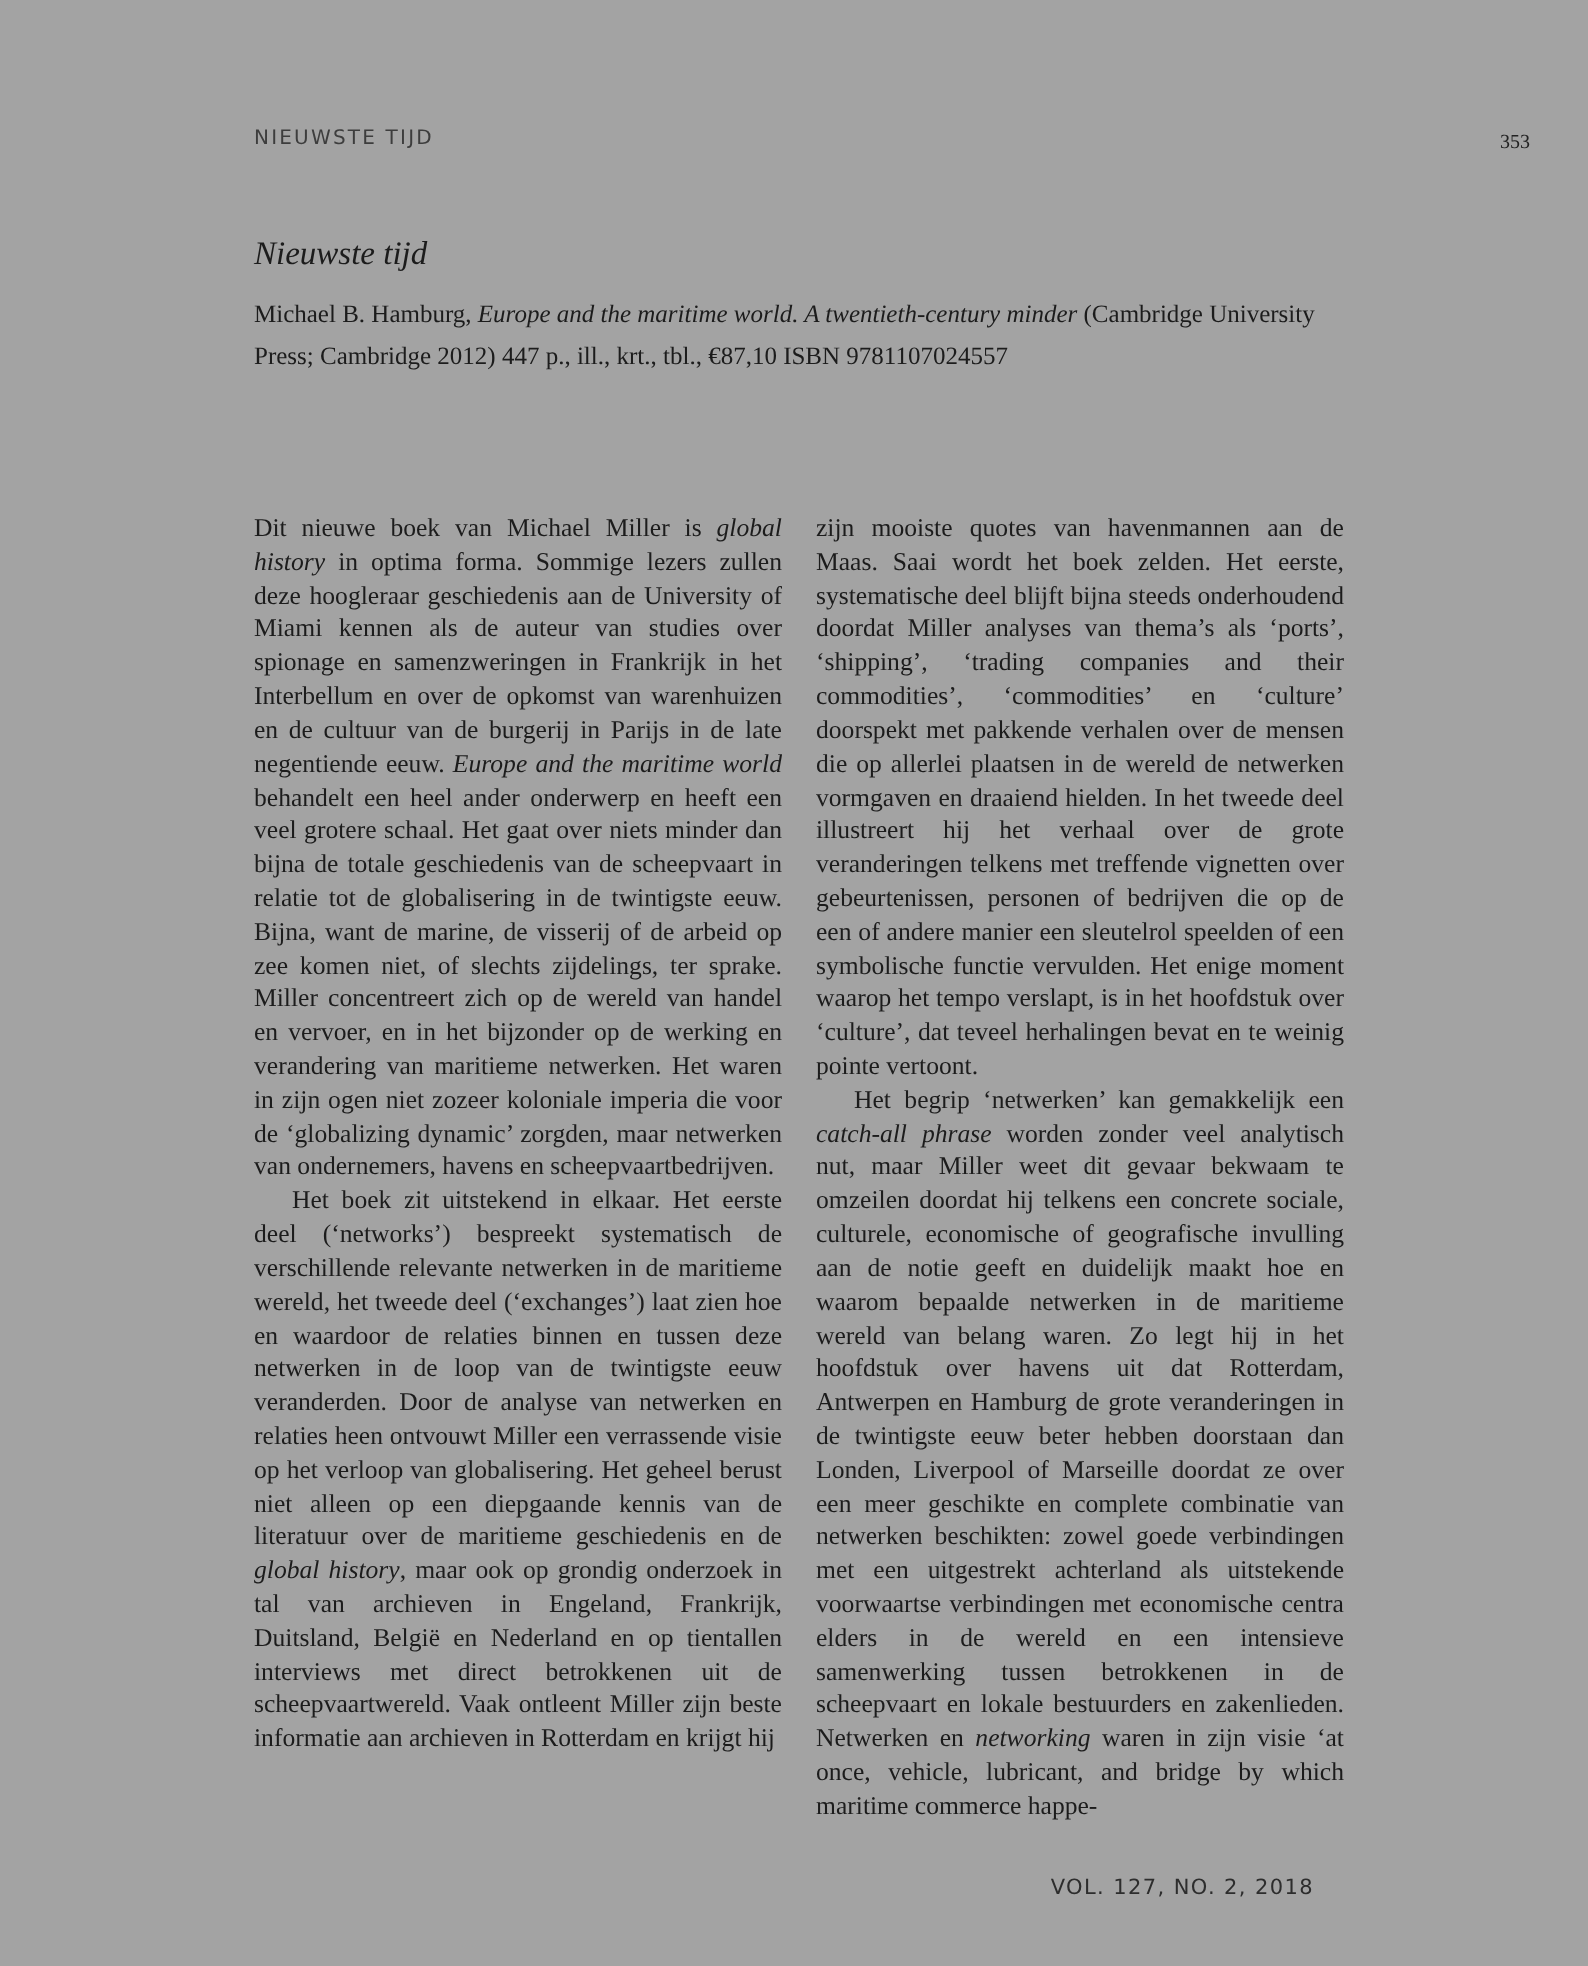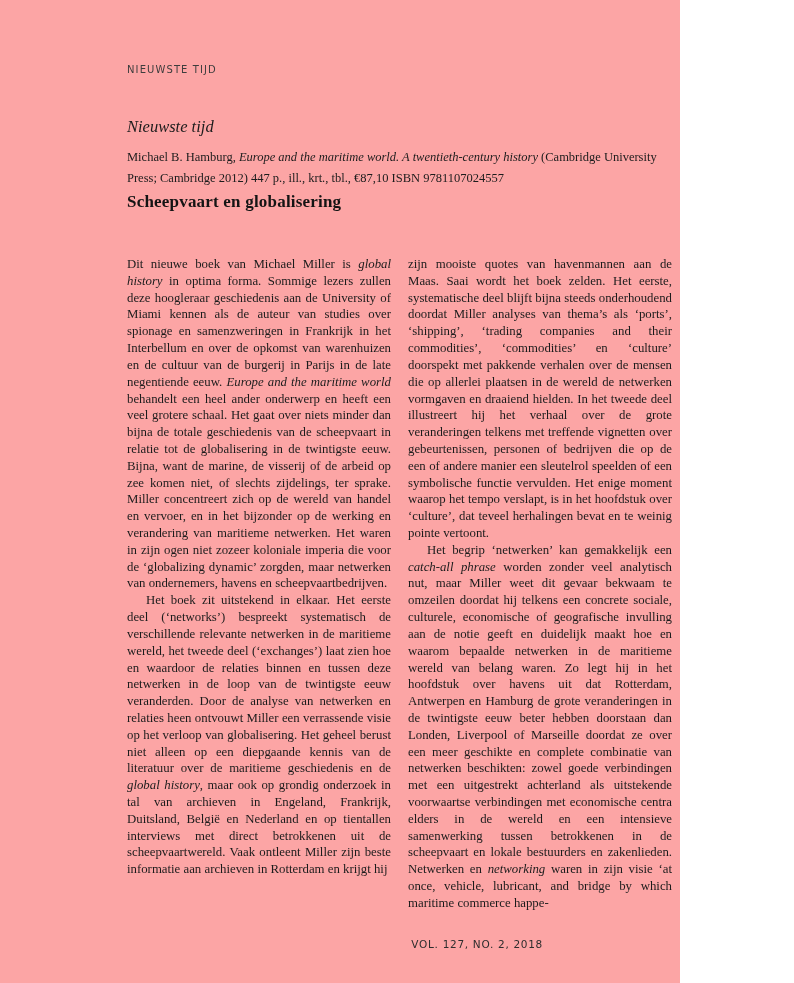--- a/index.html
+++ b/index.html
@@ -1,20 +1,20 @@
 <!DOCTYPE html>
 <html><head>
 <meta charset="utf-8">
 <style>
   html, body { margin: 0; padding: 0; background: #ffffff; }
   .page {
     position: relative;
-    width: 680px;
+    width: 794px;
     height: 983px;
-    background: #fca5a5;
+    background: #a3a3a3;
     overflow: hidden;
     color: #1c1c1c;
     font-family: "Liberation Serif", serif;
   }
   .running-header {
     position: absolute;
     left: 127px; top: 64px;
     font-family: "DejaVu Sans", sans-serif;
     font-size: 10px;
     letter-spacing: 1.1px;
@@ -81,22 +81,21 @@
     color: #2d2d2d;
   }
 </style>
 </head>
 <body>
 
 <div class="page">
   <div class="running-header">NIEUWSTE TIJD</div>
   <div class="page-number">353</div>
   <div class="section-title">Nieuwste tijd</div>
-  <div class="citation"><span>Michael B. Hamburg, </span><span class="it">Europe and the maritime world. A twentieth-century history</span><span> (Cambridge University Press; Cambridge 2012) 447 p., ill., krt., tbl., €87,10 ISBN 9781107024557</span></div>
-  <h1 class="article-title" style="margin:0;">Scheepvaart en globalisering</h1>
+  <div class="citation"><span>Michael B. Hamburg, </span><span class="it">Europe and the maritime world. A twentieth-century minder</span><span> (Cambridge University Press; Cambridge 2012) 447 p., ill., krt., tbl., €87,10 ISBN 9781107024557</span></div>
   <div class="columns">
     <div class="col">
         <p class="para"><span>Dit nieuwe boek van Michael Miller is </span><span class="it">global history</span><span> in optima forma. Sommige lezers zullen deze hoogleraar geschiedenis aan de University of Miami kennen als de auteur van studies over spionage en samenzweringen in Frankrijk in het Interbellum en over de opkomst van warenhuizen en de cultuur van de burgerij in Parijs in de late negentiende eeuw. </span><span class="it">Europe and the maritime world</span><span> behandelt een heel ander onderwerp en heeft een veel grotere schaal. Het gaat over niets minder dan bijna de totale geschiedenis van de scheepvaart in relatie tot de globalisering in de twintigste eeuw. Bijna, want de marine, de visserij of de arbeid op zee komen niet, of slechts zijdelings, ter sprake. Miller concentreert zich op de wereld van handel en vervoer, en in het bijzonder op de werking en verandering van maritieme netwerken. Het waren in zijn ogen niet zozeer koloniale imperia die voor de ‘globalizing dynamic’ zorgden, maar netwerken van ondernemers, havens en scheepvaartbedrijven.</span></p>
         <p class="para indent"><span>Het boek zit uitstekend in elkaar. Het eerste deel (‘networks’) bespreekt systematisch de verschillende relevante netwerken in de maritieme wereld, het tweede deel (‘exchanges’) laat zien hoe en waardoor de relaties binnen en tussen deze netwerken in de loop van de twintigste eeuw veranderden. Door de analyse van netwerken en relaties heen ontvouwt Miller een verrassende visie op het verloop van globalisering. Het geheel berust niet alleen op een diepgaande kennis van de literatuur over de maritieme geschiedenis en de </span><span class="it">global history</span><span>, maar ook op grondig onderzoek in tal van archieven in Engeland, Frankrijk, Duitsland, België en Nederland en op tientallen interviews met direct betrokkenen uit de scheepvaartwereld. Vaak ontleent Miller zijn beste informatie aan archieven in Rotterdam en krijgt hij</span></p>
       </div>
     <div class="col">
         <p class="para"><span>zijn mooiste quotes van havenmannen aan de Maas. Saai wordt het boek zelden. Het eerste, systematische deel blijft bijna steeds onderhoudend doordat Miller analyses van thema’s als ‘ports’, ‘shipping’, ‘trading companies and their commodities’, ‘commodities’ en ‘culture’ doorspekt met pakkende verhalen over de mensen die op allerlei plaatsen in de wereld de netwerken vormgaven en draaiend hielden. In het tweede deel illustreert hij het verhaal over de grote veranderingen telkens met treffende vignetten over gebeurtenissen, personen of bedrijven die op de een of andere manier een sleutelrol speelden of een symbolische functie vervulden. Het enige moment waarop het tempo verslapt, is in het hoofdstuk over ‘culture’, dat teveel herhalingen bevat en te weinig pointe vertoont.</span></p>
         <p class="para indent"><span>Het begrip ‘netwerken’ kan gemakkelijk een </span><span class="it">catch-all phrase</span><span> worden zonder veel analytisch nut, maar Miller weet dit gevaar bekwaam te omzeilen doordat hij telkens een concrete sociale, culturele, economische of geografische invulling aan de notie geeft en duidelijk maakt hoe en waarom bepaalde netwerken in de maritieme wereld van belang waren. Zo legt hij in het hoofdstuk over havens uit dat Rotterdam, Antwerpen en Hamburg de grote veranderingen in de twintigste eeuw beter hebben doorstaan dan Londen, Liverpool of Marseille doordat ze over een meer geschikte en complete combinatie van netwerken beschikten: zowel goede verbindingen met een uitgestrekt achterland als uitstekende voorwaartse verbindingen met economische centra elders in de wereld en een intensieve samenwerking tussen betrokkenen in de scheepvaart en lokale bestuurders en zakenlieden. Netwerken en </span><span class="it">networking</span><span> waren in zijn visie ‘at once, vehicle, lubricant, and bridge by which maritime commerce happe-</span></p>
       </div>
   </div>

